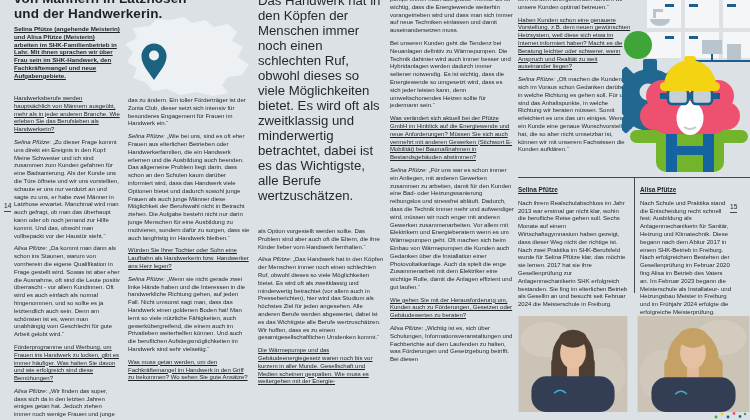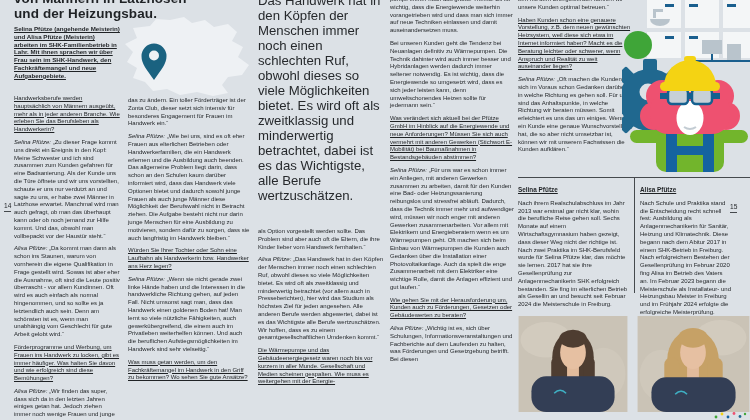--- a/index.html
+++ b/index.html
@@ -50,21 +50,21 @@
   #photo-alisa{left:637px;width:113px;height:96px;}
   .confetti{position:absolute;left:712px;top:411px;width:36px;height:9px;}
 </style>
 </head>
 <body>
 
 <div class="page">
 
   <div class="headline">
     <div>von Männern in Latzhosen</div>
-    <div>und der Heizungsbau.</div>
+    <div>und der Handwerkerin.</div>
   </div>
 
   <svg class="map" viewBox="0 0 150 80">
     <path fill="#eef1f4" d="M60 4 L74 1 L82 7 L95 4 L104 11 L118 8 L127 16 L122 25 L133 31 L128 41 L139 49 L132 59 L118 61 L112 69 L118 77 L103 80 L87 76 L70 79 L57 73 L43 75 L35 66 L23 62 L27 52 L17 46 L23 36 L15 28 L27 22 L23 12 L40 10 L46 3 Z"></path>
     <g>
       <path fill="#1a6280" d="M44 64 C36.5 53 31.5 48 31.5 40 A12.5 12.5 0 1 1 56.5 40 C56.5 48 51.5 53 44 64 Z"></path>
       <circle cx="44" cy="39.5" r="5" fill="#eef1f4"></circle>
     </g>
   </svg>
 

